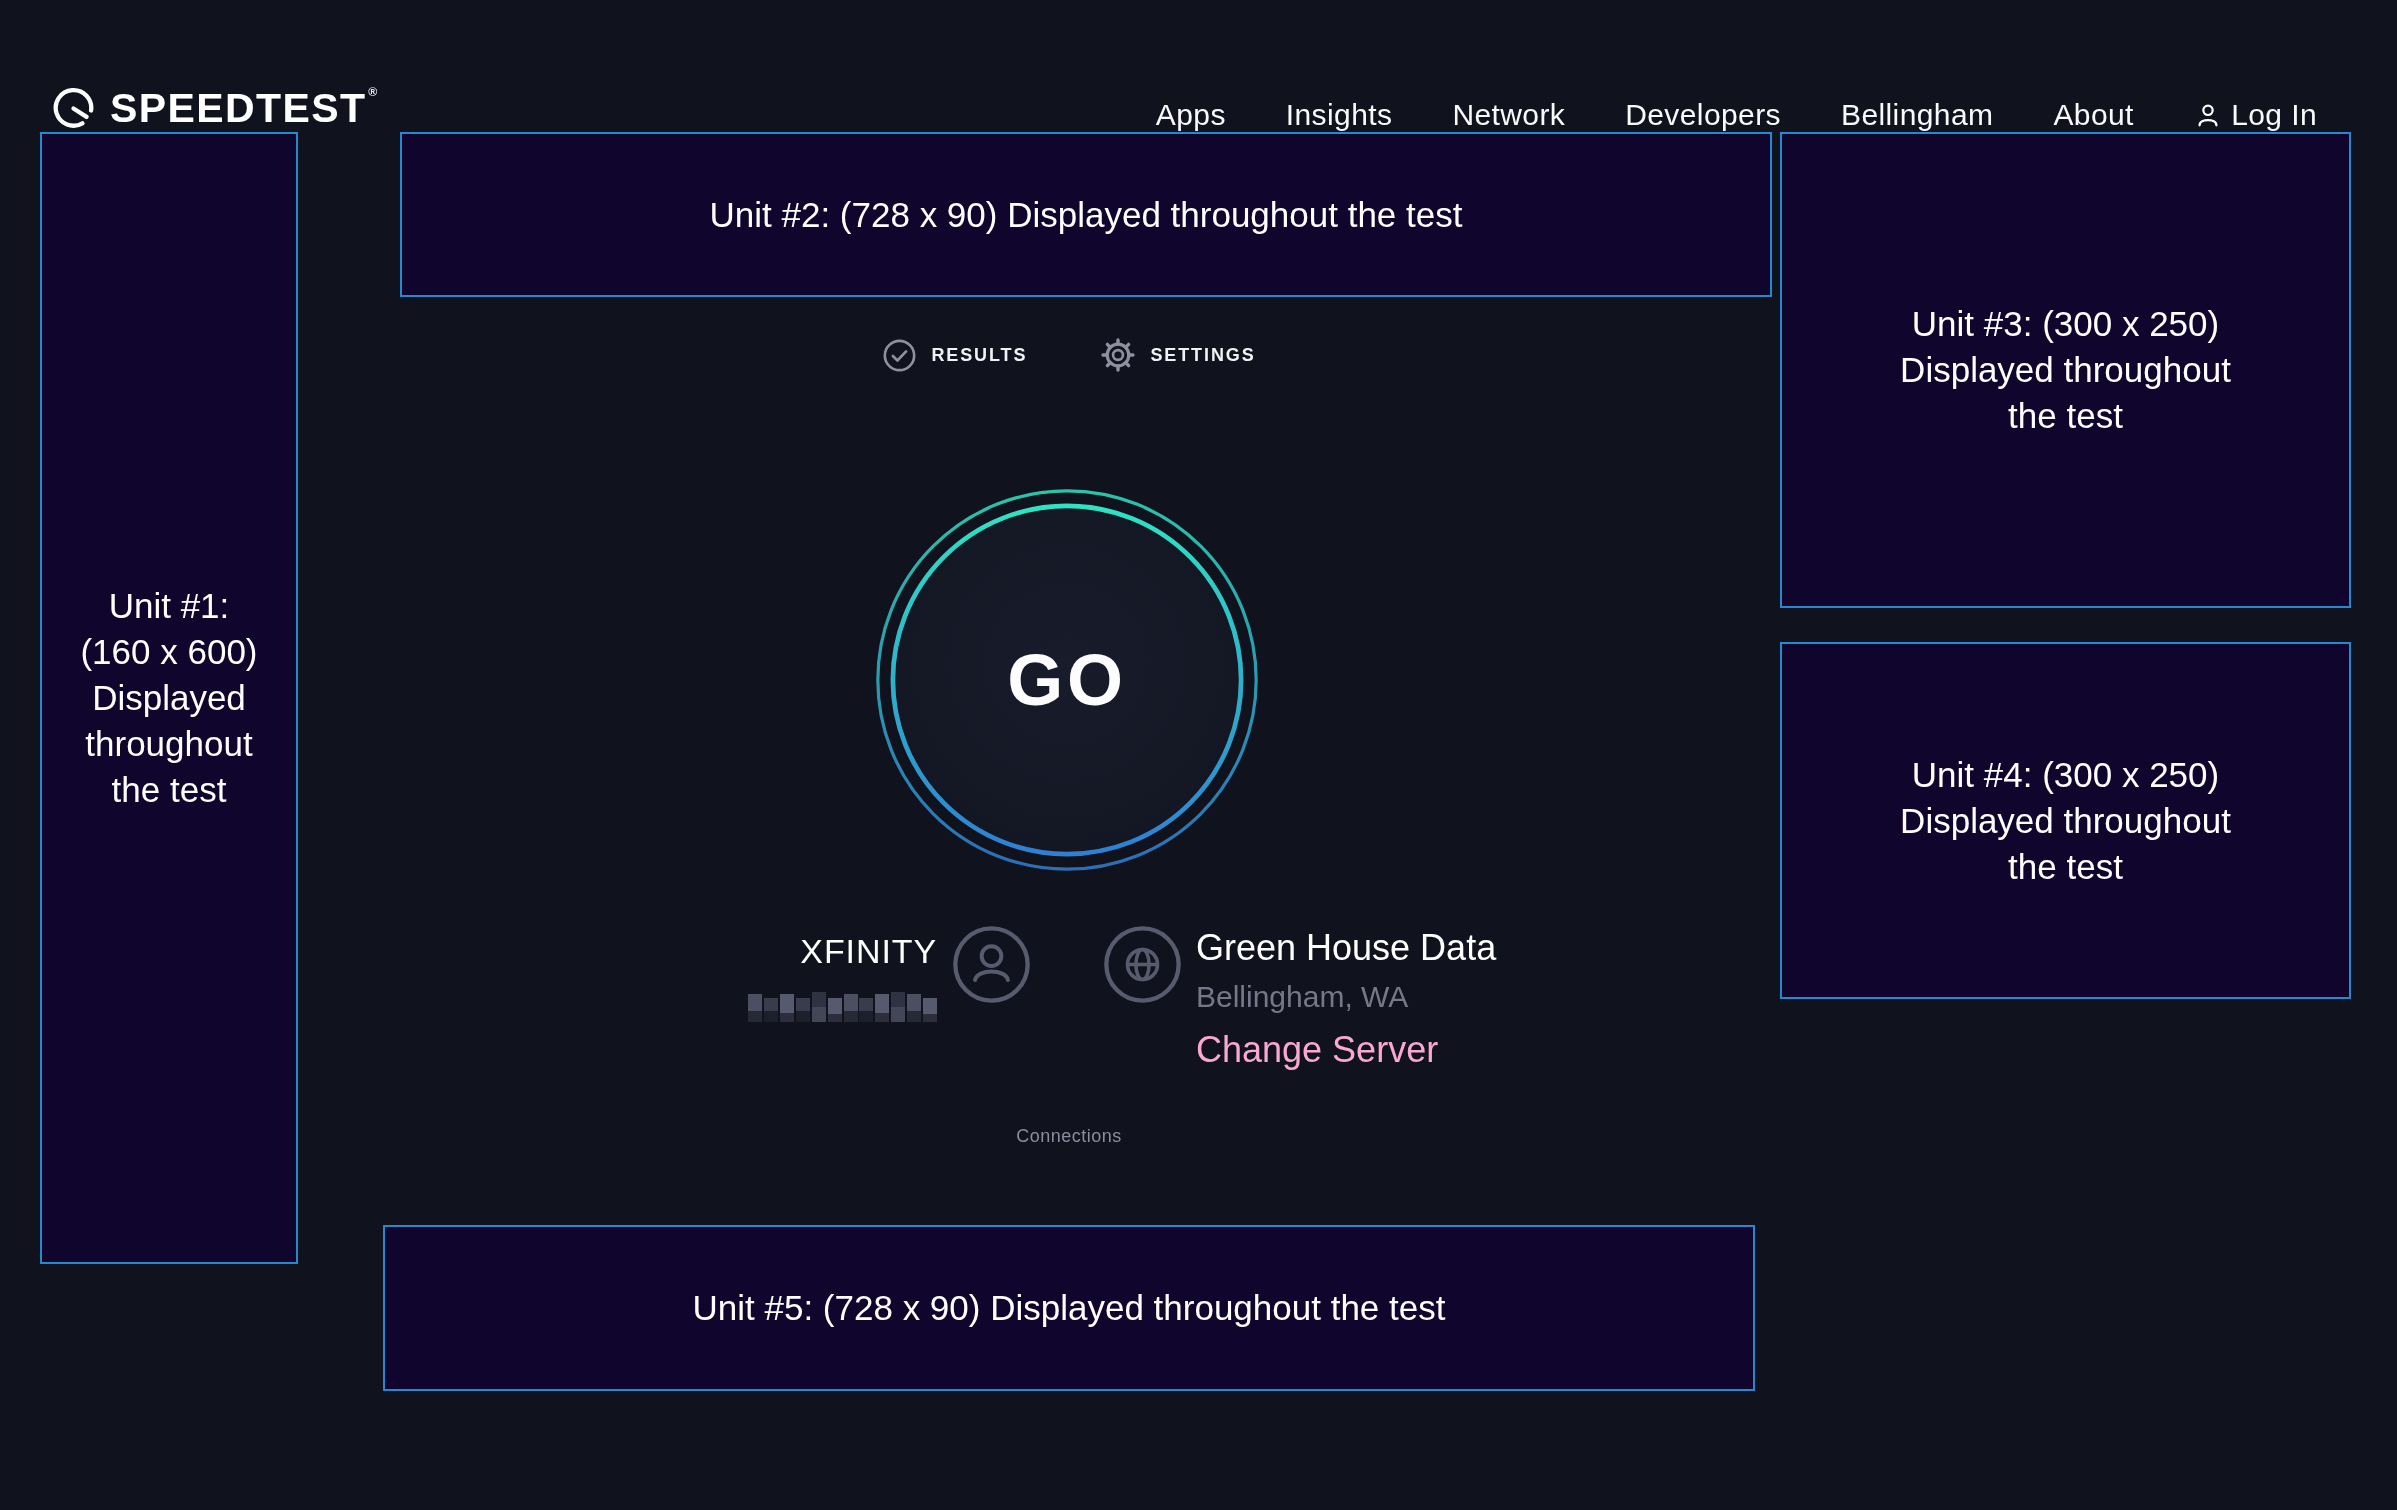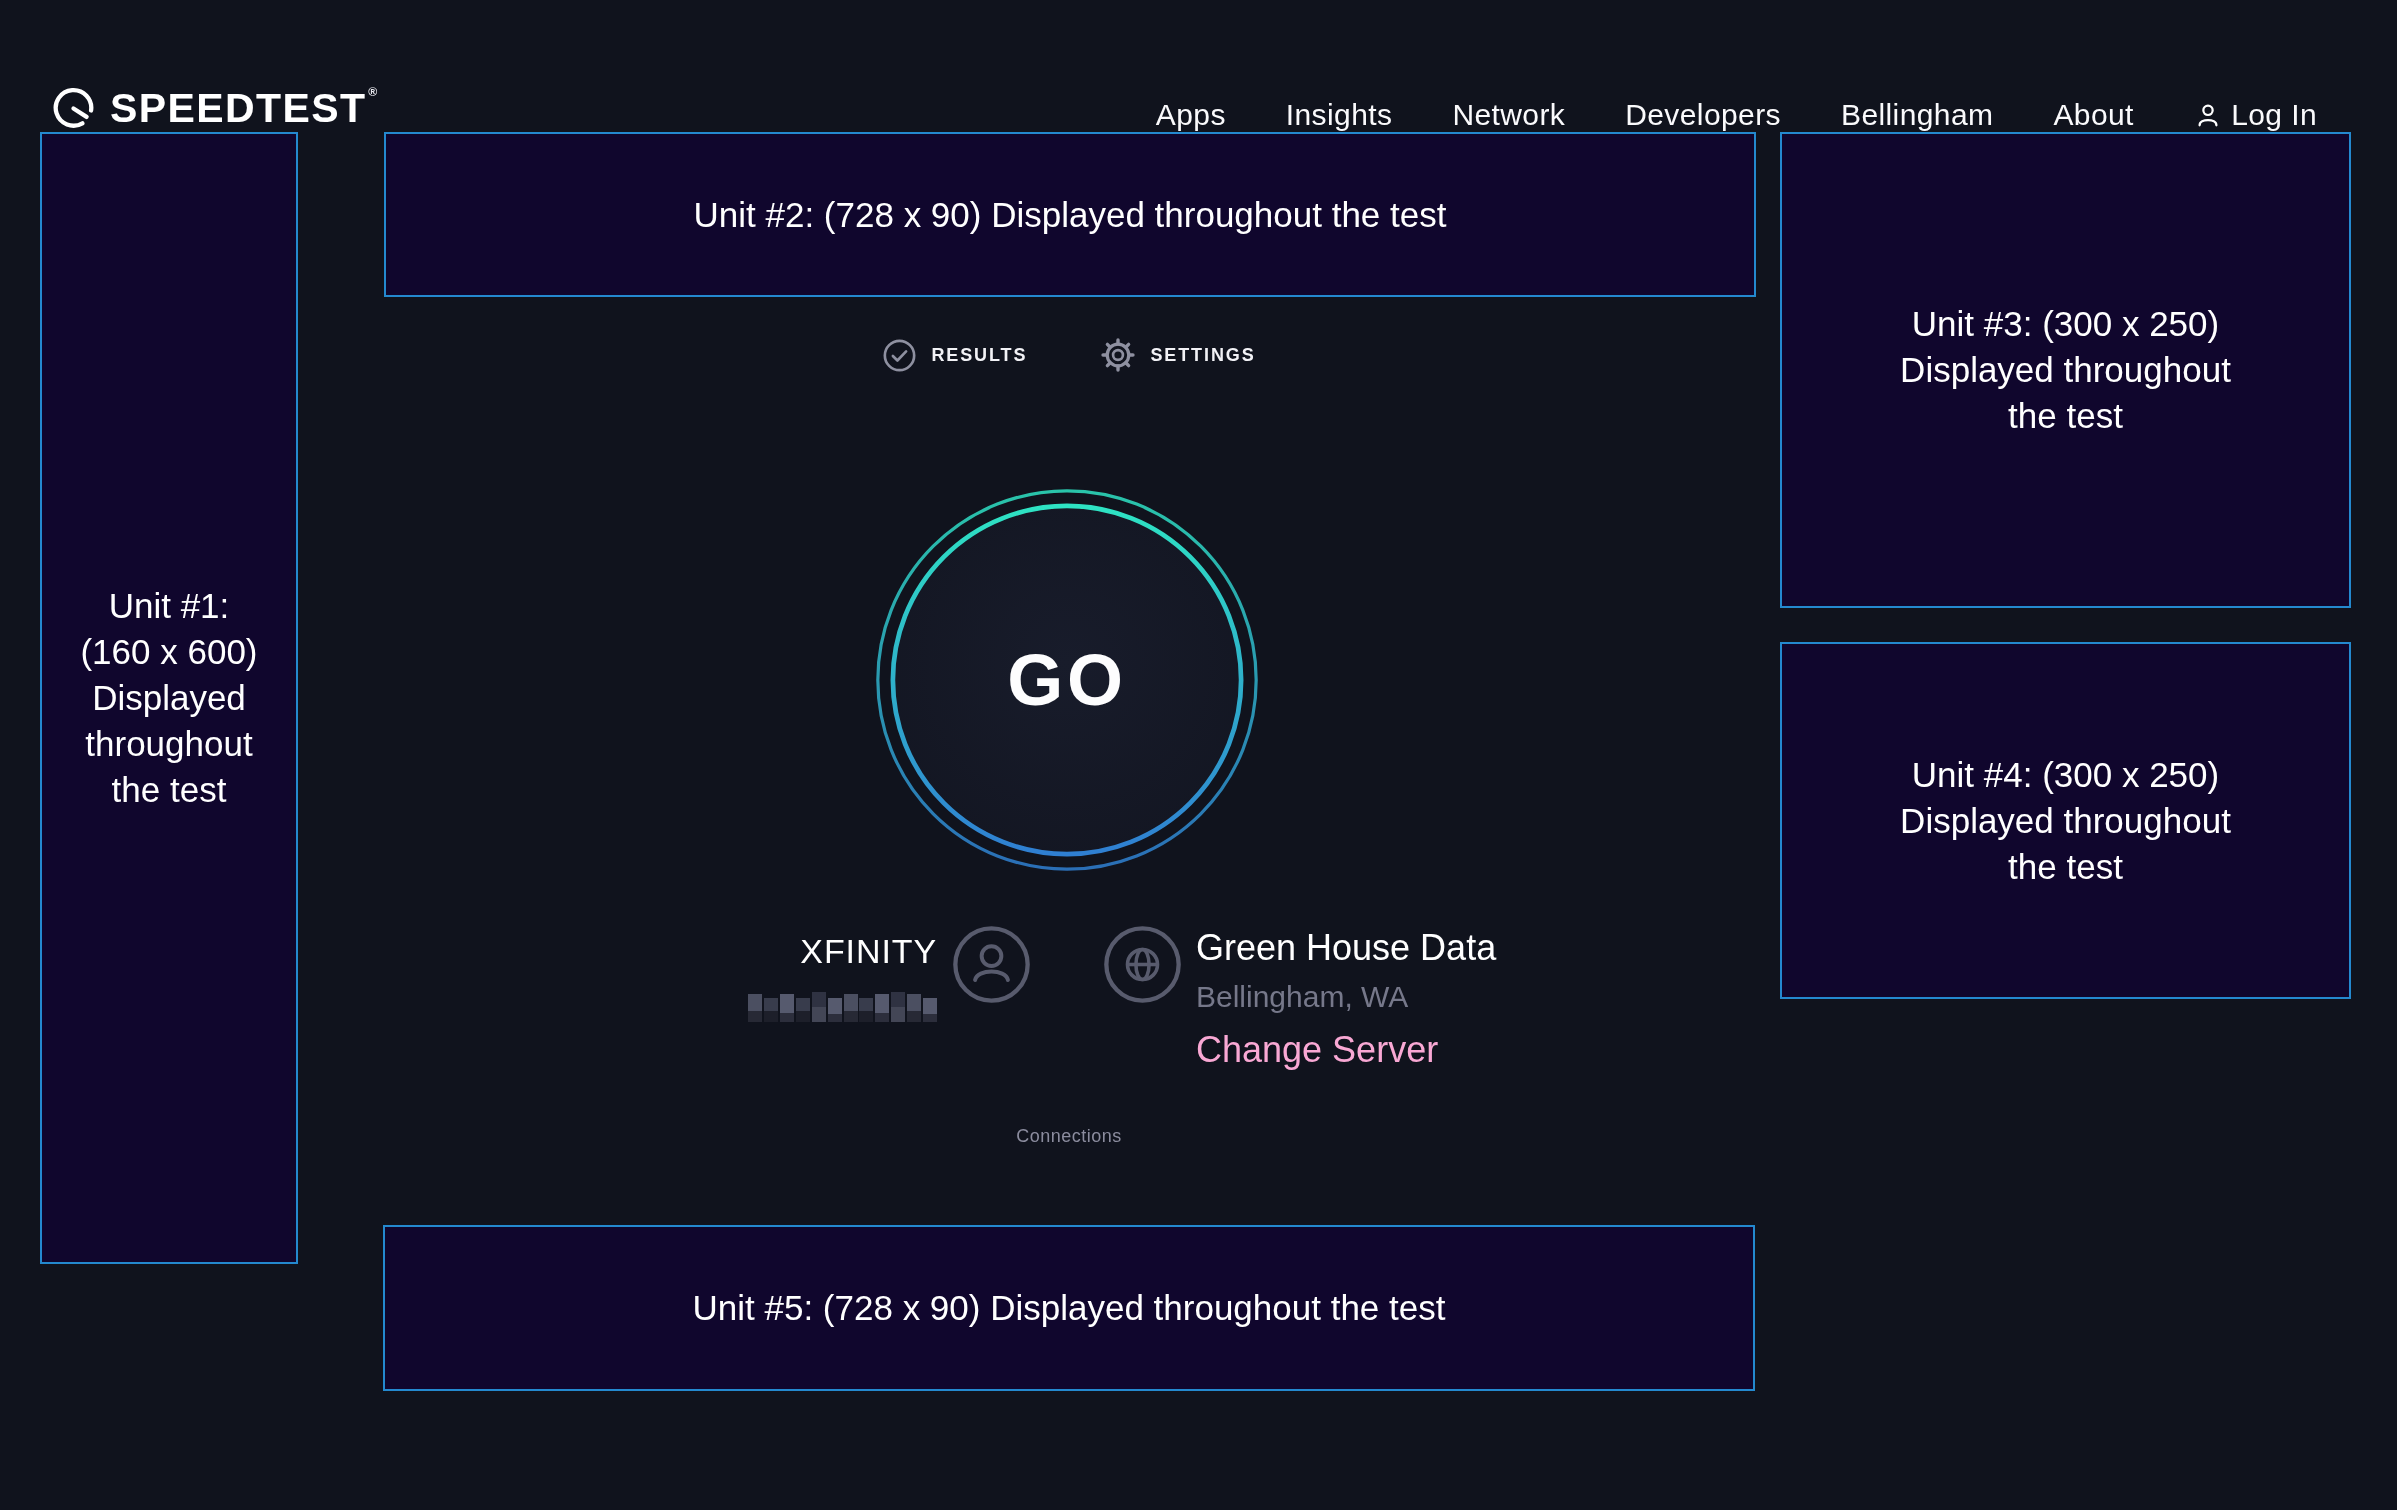--- a/index.html
+++ b/index.html
@@ -32,21 +32,21 @@
     position:absolute;
     background:#10062d;
     border:2.8px solid #2489cf;
     box-sizing:border-box;
     display:flex; align-items:center; justify-content:center;
     text-align:center;
     font-size:35px; line-height:46px; color:#ffffff;
     white-space:pre-line;
   }
   .ad-1 { left:40px;   top:132px;  width:258px;  height:1132px; }
-  .ad-2 { left:384px;  top:132px;  width:1372px; height:165px;  }
+  .ad-2 { left:400px;  top:132px;  width:1372px; height:165px;  }
   .ad-3 { left:1780px; top:132px;  width:571px;  height:476px;  }
   .ad-4 { left:1780px; top:642px;  width:571px;  height:357px;  }
   .ad-5 { left:383px;  top:1225px; width:1372px; height:166px;  }
 
   
   .tabs {
     position:absolute; top:337px; left:383px; width:1372px;
     display:flex; justify-content:center; align-items:center; gap:73px;
   }
   .tab { display:flex; align-items:center; gap:14px; }

